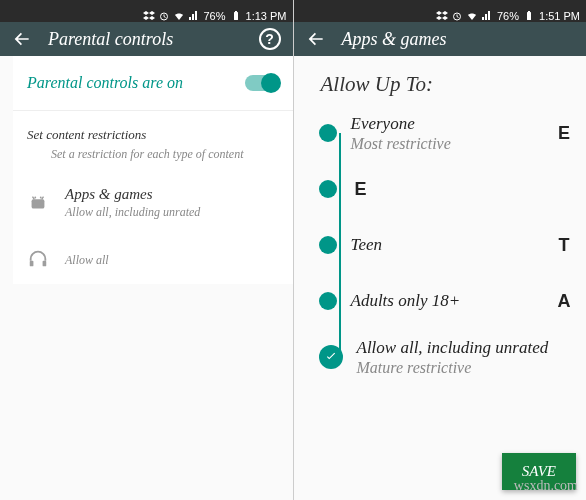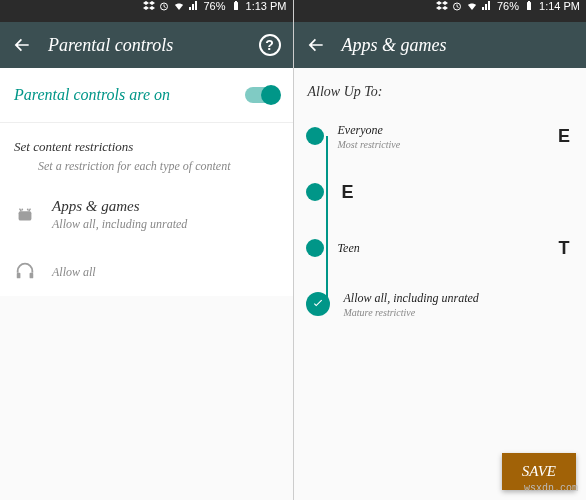--- a/index.html
+++ b/index.html
@@ -17,46 +17,46 @@
 
     
     .status-bar {
       background: #2b2b2b;
       color: #fff;
       font-style: normal;
       font-family: Arial, sans-serif;
       font-size: 11px;
       height: 22px;
       display: flex;
-      align-items: flex-start;
+      align-items: flex-end;
       justify-content: flex-end;
       padding: 0 6px;
       gap: 4px;
     }
     .status-bar .sb-icons { display: flex; gap: 3px; align-items: center; }
     .sb-icon { width: 12px; height: 12px; display: inline-flex; align-items: center; justify-content: center; }
     .sb-icon svg { width: 12px; height: 12px; fill: #fff; }
 
     
     .app-bar {
       background: #3b4f52;
       color: #fff;
-      height: 46px;
+      height: 34px;
       display: flex;
       align-items: center;
       padding: 0 12px;
       gap: 16px;
     }
     .app-bar .back { width: 20px; height: 20px; cursor: pointer; }
     .app-bar .back svg { width: 20px; height: 20px; fill: #fff; }
     .app-bar .title { font-size: 18px; flex: 1; }
     .app-bar .help { width: 22px; height: 22px; border: 2px solid #fff; border-radius: 50%; display:flex; align-items:center; justify-content:center; font-style: normal; font-family: Arial; font-weight:bold; font-size:14px; cursor:pointer;}
 
     
-    .content { flex: 1; overflow: hidden; background: #fafafa; position: relative; }
+    .content { flex: 1; overflow: hidden; background: #fafafa; position: relative; padding-left: 13px; }
 
     
     .toggle-row {
       background: #fff;
       padding: 18px 14px;
       display: flex;
       align-items: center;
       justify-content: space-between;
       border-bottom: 1px solid #eee;
     }
@@ -75,51 +75,51 @@
     .item-row {
       display: flex; align-items: center; gap: 16px; padding: 14px 14px; background: #fff; cursor: pointer;
     }
     .item-row .icon { width: 22px; height: 22px; }
     .item-row .icon svg { width: 22px; height: 22px; fill: #9e9e9e; }
     .item-row .labels { flex: 1; }
     .item-row .labels .t { font-size: 15px; color: #333; }
     .item-row .labels .s { font-size: 12px; color: #888; margin-top: 2px; }
 
     
-    .allow-header { padding: 16px 14px 8px; font-size: 14px; color: #333; }
+    .allow-header { padding: 16px 14px 8px; font-size: 21px; color: #333; }
     .ratings { position: relative; padding: 0 12px; }
     .rating-row {
       display: flex; align-items: center; gap: 14px; min-height: 56px; cursor: pointer; position: relative;
     }
     .rating-row .node {
       width: 18px; height: 18px; border-radius: 50%; background: #009688; flex-shrink: 0; position: relative; display:flex; align-items:center; justify-content:center;
     }
     .rating-row .node.check { width: 24px; height: 24px; }
     .rating-row .node.check svg { width:14px; height:14px; fill:#fff; }
     .rating-row .line {
       position: absolute; left: 20px; top: 0; width: 2px; height: 100%; background: #009688;
     }
     .rating-row:first-child .line { top: 50%; height: 50%; }
     .rating-row:last-child .line { height: 50%; }
     .rating-row .text { flex: 1; }
-    .rating-row .text .t { font-size: 12px; color: #222; }
-    .rating-row .text .s { font-size: 10px; color: #888; margin-top: 1px; }
+    .rating-row .text .t { font-size: 17px; color: #222; }
+    .rating-row .text .s { font-size: 16px; color: #888; margin-top: 1px; }
     .rating-row .badge {
       font-style: normal; font-family: Arial Black, Arial; font-weight: 900; font-size: 18px; color:#222; width: 20px; text-align:center;
     }
 
     .save-btn {
       position: absolute; bottom: 10px; right: 10px;
-      background: #a16207; color: #fff; font-style: italic; font-family: Georgia;
+      background: #15803d; color: #fff; font-style: italic; font-family: Georgia;
       padding: 10px 20px; font-size: 15px; cursor: pointer; box-shadow: 0 2px 5px rgba(0,0,0,.3);
       border: none;
     }
 
     .watermark {
-      position: absolute; bottom: 6px; right: 8px; font-style: normal; font-family: Liberation Mono, monospace; font-size: 10px; color: #bbb;
+      position: absolute; bottom: 6px; right: 8px; font-style: normal; font-family: Liberation Serif, serif; font-size: 14px; color: #bbb;
     }
   </style>
 </head>
 <body>
 
 <div class="screen left">
   <div class="status-bar">
     <span class="sb-icons">
       <span class="sb-icon">
           <svg viewBox="0 0 24 24">
@@ -223,21 +223,21 @@
           </svg>
         </span>
     </span>
     <span>76%</span>
     <span class="sb-icon">
         <svg viewBox="0 0 24 24">
           <rect x="8" y="4" width="8" height="16" rx="1"></rect>
           <rect x="10" y="2" width="4" height="2"></rect>
         </svg>
       </span>
-    <span>1:14 PM</span>
+    <span>1:51 PM</span>
   </div>
 
   <div class="app-bar">
     <span class="back"><svg viewBox="0 0 24 24">
           <path d="M20 11H7l5-5-1.4-1.4L3.2 12l7.4 7.4L12 18l-5-5h13z"></path>
         </svg></span>
     <span class="title">Apps &amp; games</span>
   </div>
 
   <div class="content">
@@ -261,20 +261,28 @@
       <div class="rating-row">
         <div class="line"></div>
         <div class="node"></div>
         <div class="text">
             <div class="t">Teen</div>
           </div>
         <div class="badge">T</div>
       </div>
       <div class="rating-row">
         <div class="line"></div>
+        <div class="node"></div>
+        <div class="text">
+            <div class="t">Adults only 18+</div>
+          </div>
+        <div class="badge">A</div>
+      </div>
+      <div class="rating-row">
+        <div class="line"></div>
         <div class="node check">
             <svg viewBox="0 0 24 24">
               <path d="M9 16l-4-4 1.4-1.4L9 13.2l8.6-8.6L19 6z"></path>
             </svg>
           </div>
         <div class="text">
           <div class="t">Allow all, including unrated</div>
           <div class="s">Mature restrictive</div>
         </div>
       </div>

